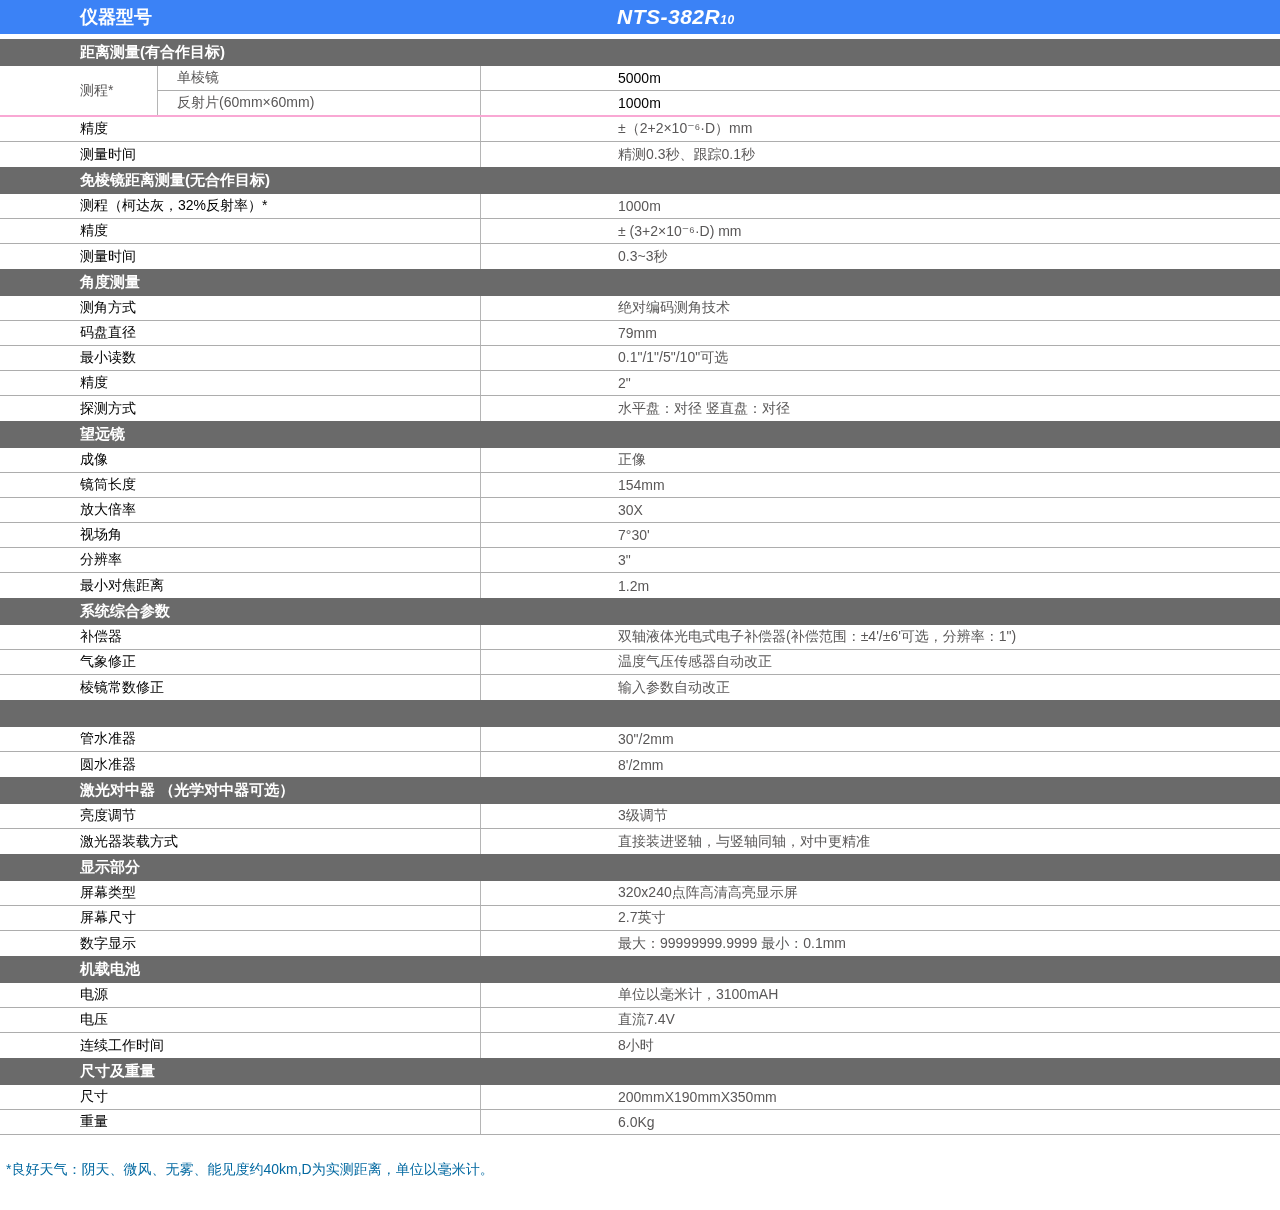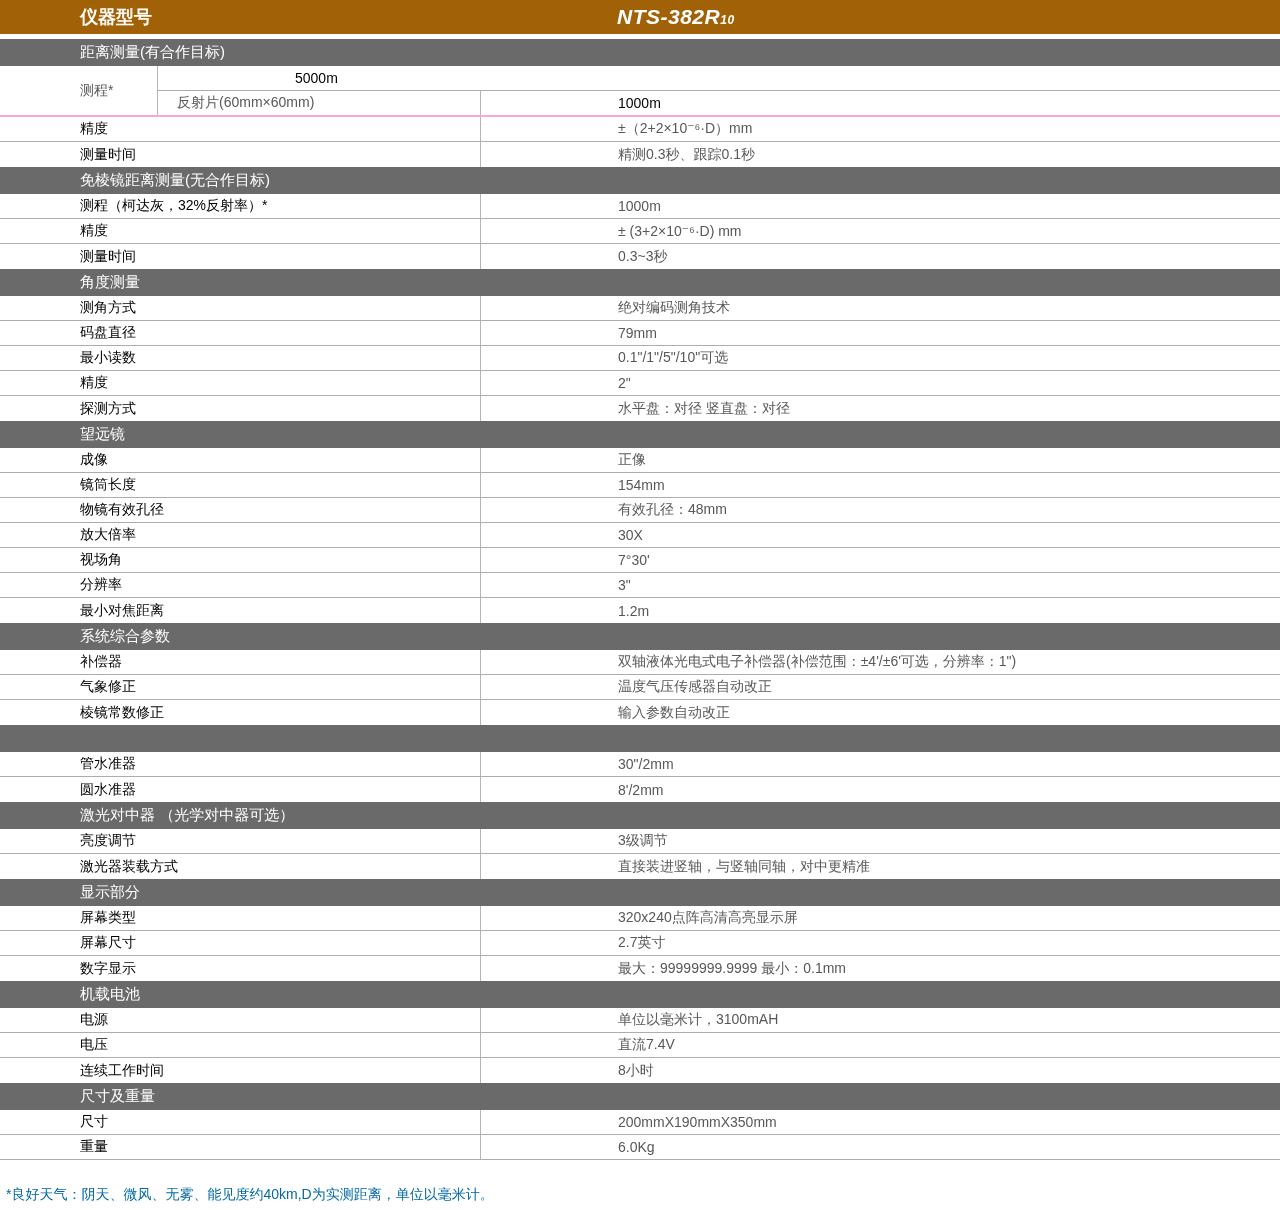--- a/index.html
+++ b/index.html
@@ -9,21 +9,21 @@
   }
   .page {
     width:1280px;
     height:1210px;
     background:#ffffff;
     overflow:hidden;
   }
   
   .title-bar {
     height:34px;
-    background:#a16207;
+    background:#3b82f6;
     display:flex;
     align-items:center;
     margin-bottom:5px;
   }
   .title-label {
     width:480px;
     padding-left:80px;
     color:#ffffff;
     font-weight:bold;
     font-size:18px;
@@ -37,21 +37,21 @@
     letter-spacing:0.5px;
   }
   .title-model .sub {
     font-size:12px;
   }
   
   .section-bar {
     height:27px;
     background:#6a6a6a;
     color:#ffffff;
-    font-weight:normal;
+    font-weight:bold;
     font-size:15px;
     display:flex;
     align-items:center;
     padding-left:80px;
   }
   
   .row {
     display:flex;
     height:25px;
     border-bottom:1px solid #adadad;
@@ -127,20 +127,21 @@
   <div class="title-bar">
     <div class="title-label">仪器型号</div>
     <div class="title-model"><span>NTS-382R</span><span class="sub">10</span></div>
   </div>
 
   <div class="section-bar">距离测量(有合作目标)</div>
   <div class="group">
     <div class="group-label">测程*</div>
     <div class="group-col">
       <div class="group-row first">
+        <div class="sub-lab">单棱镜</div>
         <div class="sub-val">5000m</div>
       </div>
       <div class="group-row">
         <div class="sub-lab">反射片(60mm×60mm)</div>
         <div class="sub-val">1000m</div>
       </div>
     </div>
   </div>
   <div class="row">
     <div class="lab">精度</div>
@@ -190,24 +191,20 @@
   <div class="section-bar">望远镜</div>
   <div class="row">
     <div class="lab">成像</div>
     <div class="val">正像</div>
   </div>
   <div class="row">
     <div class="lab">镜筒长度</div>
     <div class="val">154mm</div>
   </div>
   <div class="row">
-    <div class="lab">物镜有效孔径</div>
-    <div class="val">有效孔径：48mm</div>
-  </div>
-  <div class="row">
     <div class="lab">放大倍率</div>
     <div class="val">30X</div>
   </div>
   <div class="row">
     <div class="lab">视场角</div>
     <div class="val">7°30'</div>
   </div>
   <div class="row">
     <div class="lab">分辨率</div>
     <div class="val">3"</div>

